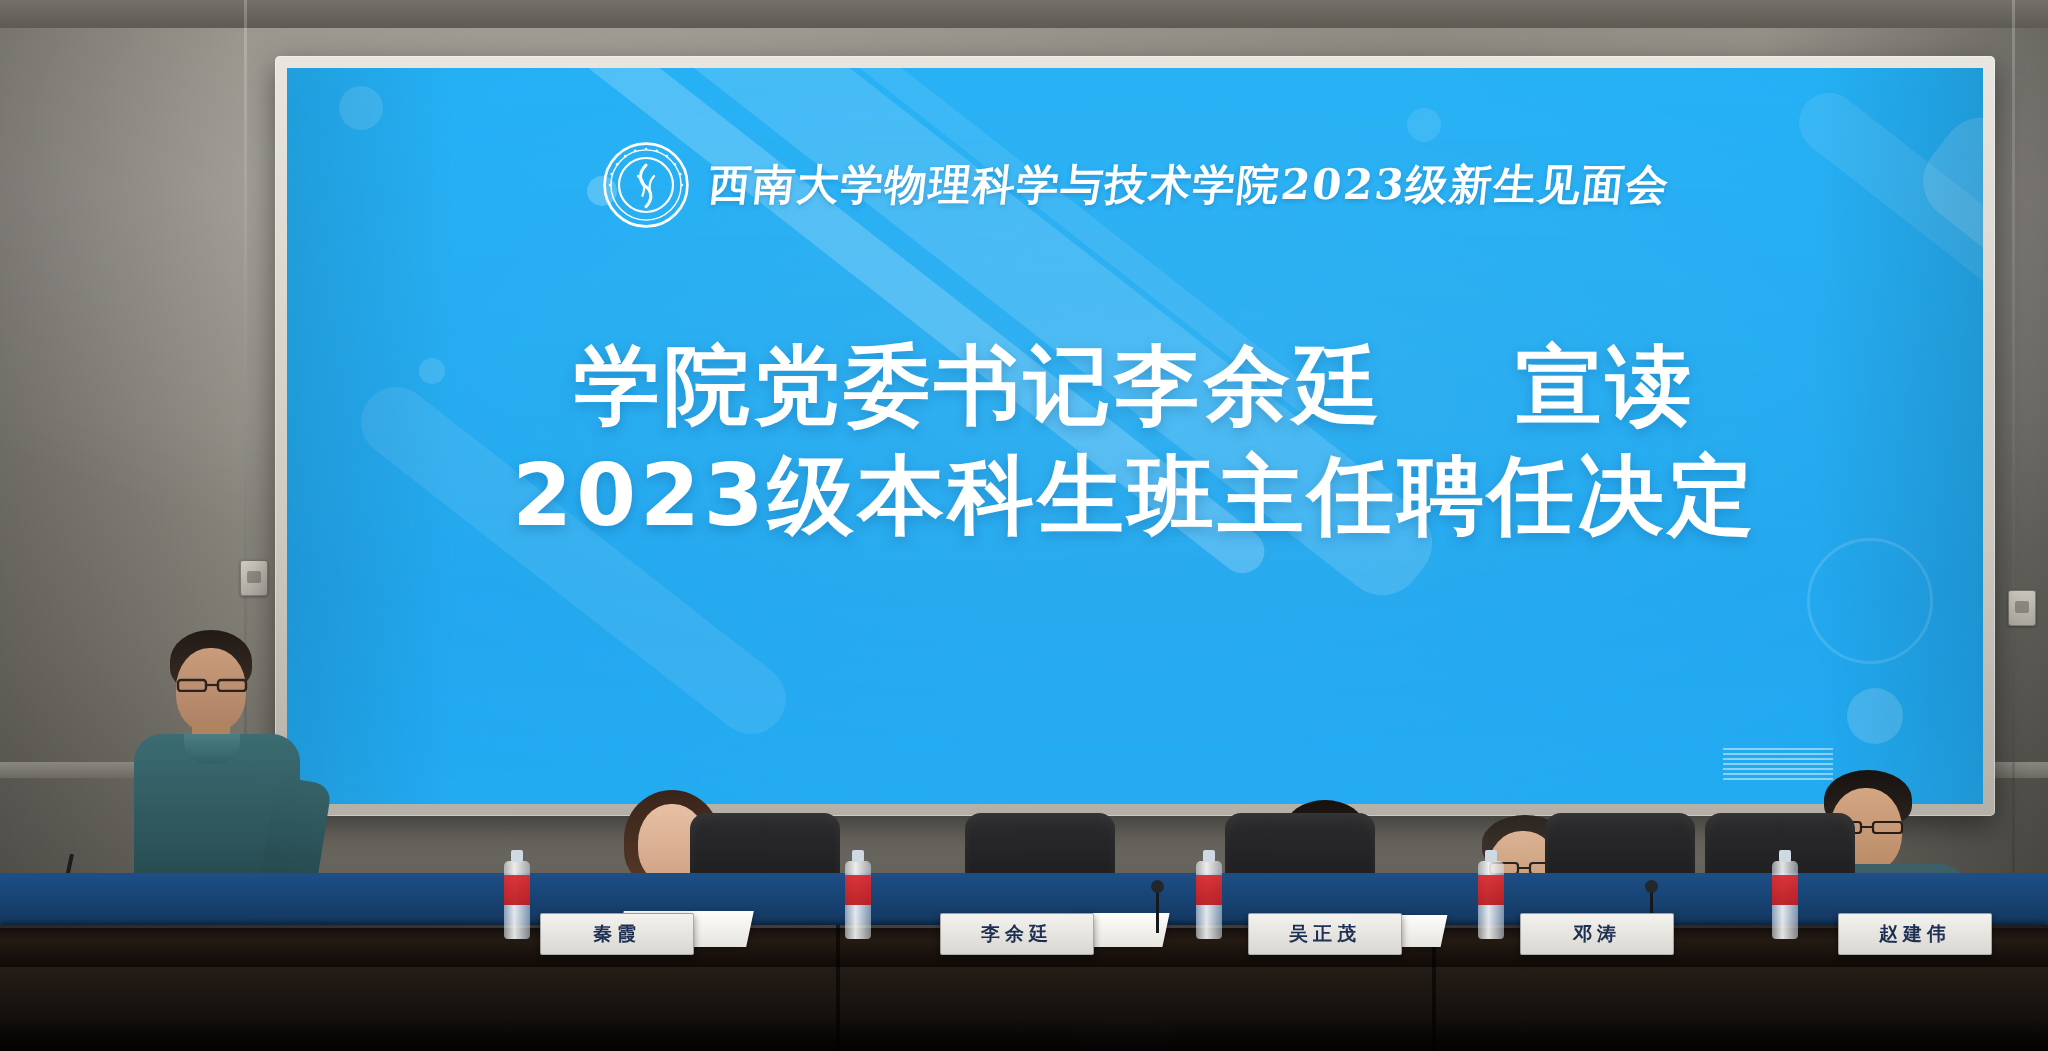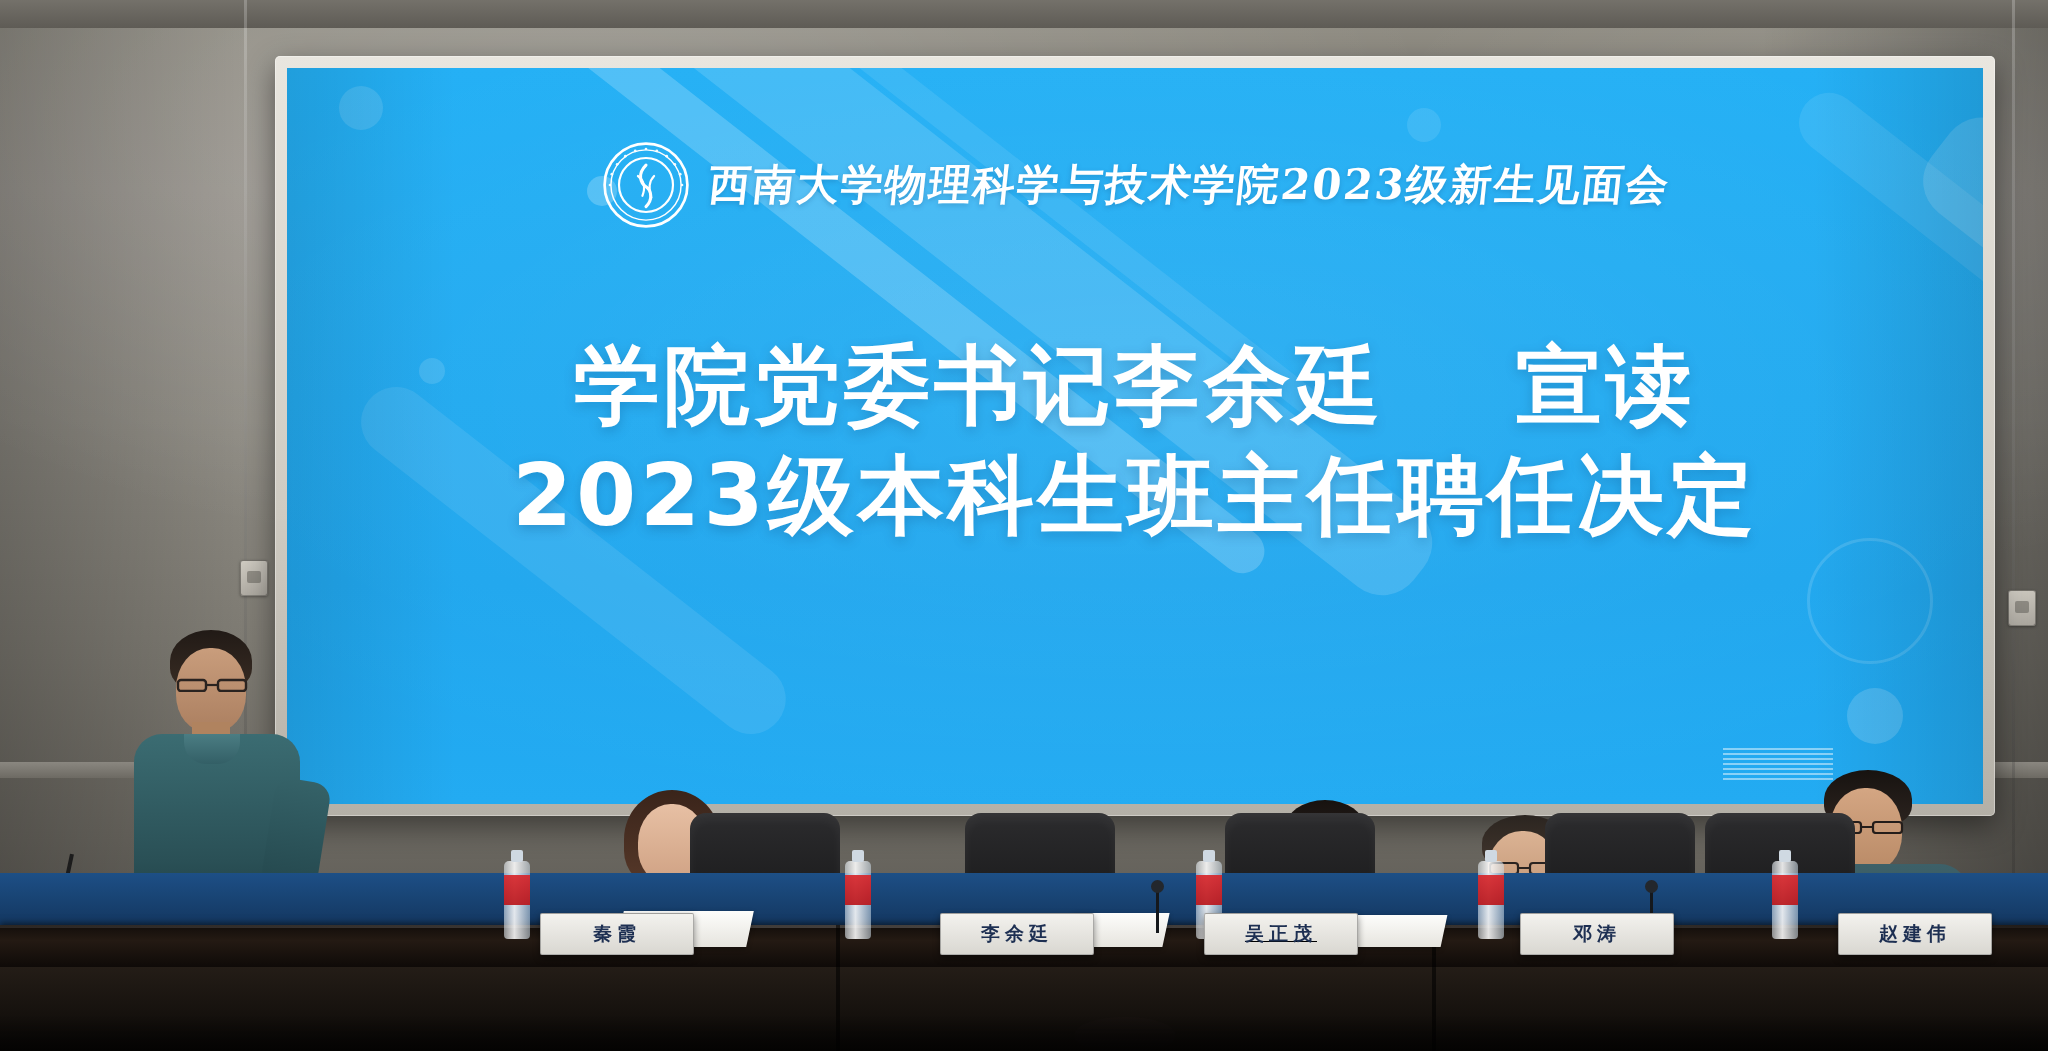--- a/index.html
+++ b/index.html
@@ -432,21 +432,21 @@
 
     <div class="mic-stand" style="left:1156px;"></div>
     <div class="mic-stand" style="left:1650px;"></div>
 
     <div class="nameplate" style="left:540px;">
       <span>秦霞</span>
     </div>
     <div class="nameplate" style="left:940px;">
       <span>李余廷</span>
     </div>
-    <div class="nameplate" style="left:1204px;text-decoration:underline;">
+    <div class="nameplate" style="left:1248px;">
       <span>吴正茂</span>
     </div>
     <div class="nameplate" style="left:1520px;">
       <span>邓涛</span>
     </div>
     <div class="nameplate" style="left:1838px;">
       <span>赵建伟</span>
     </div>
   </div>
 

